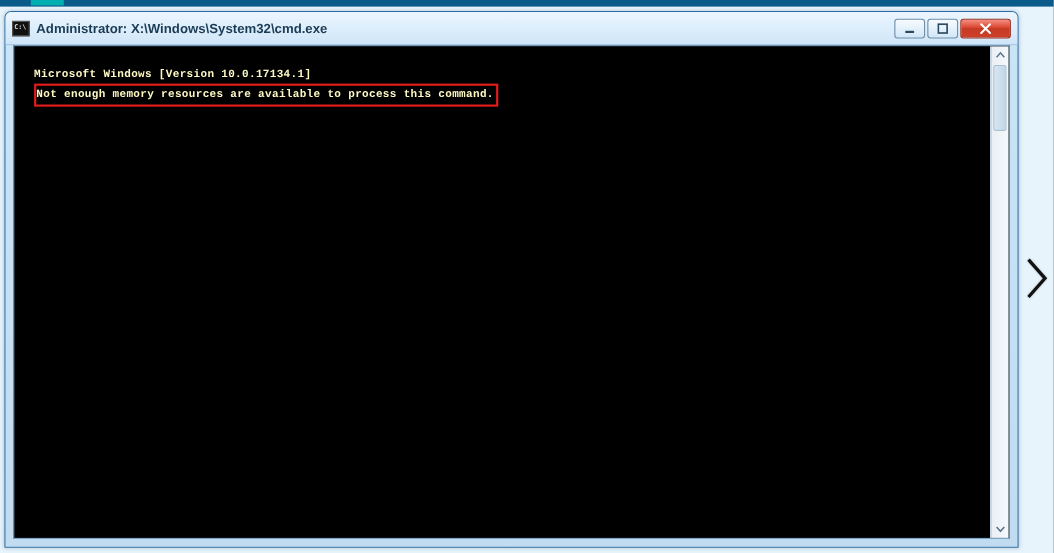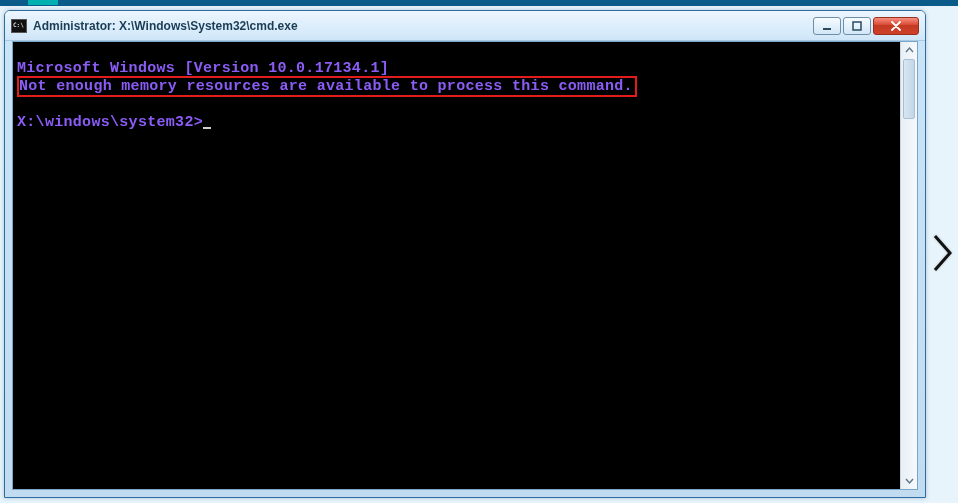--- a/index.html
+++ b/index.html
@@ -92,26 +92,26 @@
       overflow: hidden;
     }
     .console-scroll {
       position: absolute;
       left: 0; top: 0; bottom: 0;
       right: 17px;
       overflow: hidden;
     }
     .console {
       font-family: Consolas, "Courier New", monospace;
-      font-size: 15px;
+      font-size: 10px;
       line-height: 17px;
-      color: #8b5cf6;
+      color: #fef9c3;
       letter-spacing: 0.3px;
       white-space: pre;
-      padding: 1px 4px;
+      padding: 1px 18px;
     }
     .err-box {
       border: 2px solid #e21b1b;
       display: inline-block;
       margin-top: -1px;
       padding: 0 2px 0 0;
     }
     .prompt-line { margin-top: 17px; }
     .cursor {
       display: inline-block;
@@ -179,21 +179,21 @@
           </svg>
       </div>
     </div>
   </div>
 
   <div class="client-area">
     <div class="console-scroll">
       <div class="console">
 <span>Microsoft Windows [Version 10.0.17134.1]</span>
 <span class="err-box"><span>Not enough memory resources are available to process this command.</span></span>
-<div class="prompt-line"><span>X:\windows\system32&gt;</span><span class="cursor"></span></div></div>
+</div>
     </div>
 
     <div class="scrollbar">
       <div class="sb-btn">
         <svg width="9" height="9" viewBox="0 0 9 9">
             <path d="M1 6 L4.5 2 L8 6" fill="none" stroke="#5c768a" stroke-width="1.4"></path>
           </svg>
       </div>
       <div class="sb-track">
         <div class="sb-thumb"></div>

